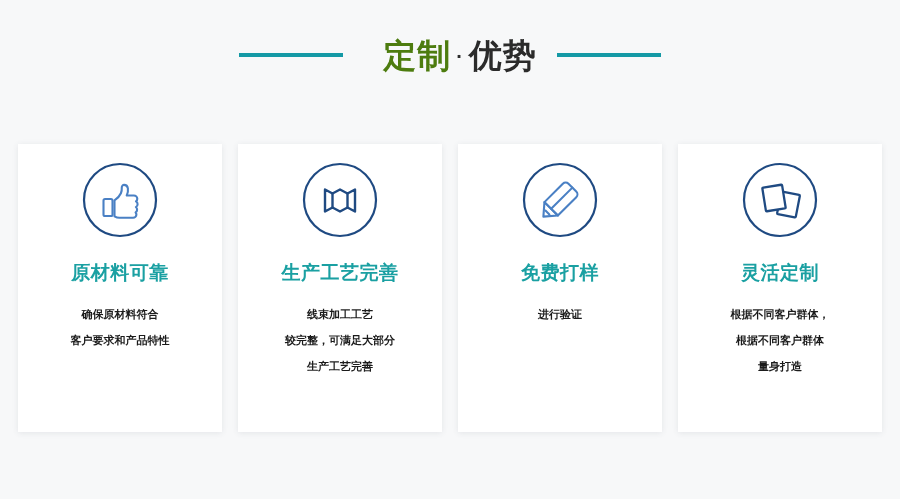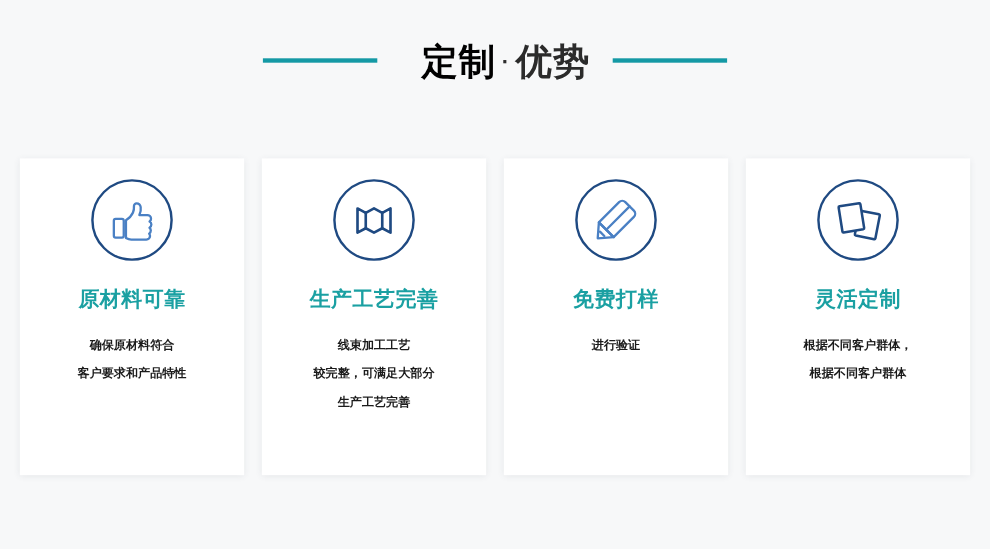--- a/index.html
+++ b/index.html
@@ -37,21 +37,21 @@
 
   .title-text {
     font-size: 33px;
     font-weight: bold;
     letter-spacing: 1px;
     line-height: 1;
     white-space: nowrap;
     display: flex;
     align-items: baseline;
   }
-  .title-accent { color: #000000; margin-left: 20px; }
+  .title-accent { color: #4d7c0f; margin-left: 20px; }
   .title-dot {
     color: #2d2d2d;
     font-size: 20px;
     margin: 0 5px;
     position: relative;
     top: -4px;
   }
   .title-main { color: #2b2b2b; }
 
   
@@ -184,16 +184,17 @@
         <g fill="#ffffff" stroke="#1f4a82" stroke-width="2.3" stroke-linejoin="round">
           <rect x="38" y="32" width="19" height="23" rx="1" transform="rotate(11 47.5 43.5)"></rect>
           <rect x="23" y="25" width="20" height="24" rx="1" transform="rotate(-9 33 37)"></rect>
         </g>
       </svg>
     </div>
     <div class="card-title">灵活定制</div>
     <div class="card-desc">
       <span class="line">根据不同客户群体，</span>
       <span class="line">根据不同客户群体</span>
+      <span class="line">量身打造</span>
     </div>
   </div>
 
 </div>
 
 </body></html>

